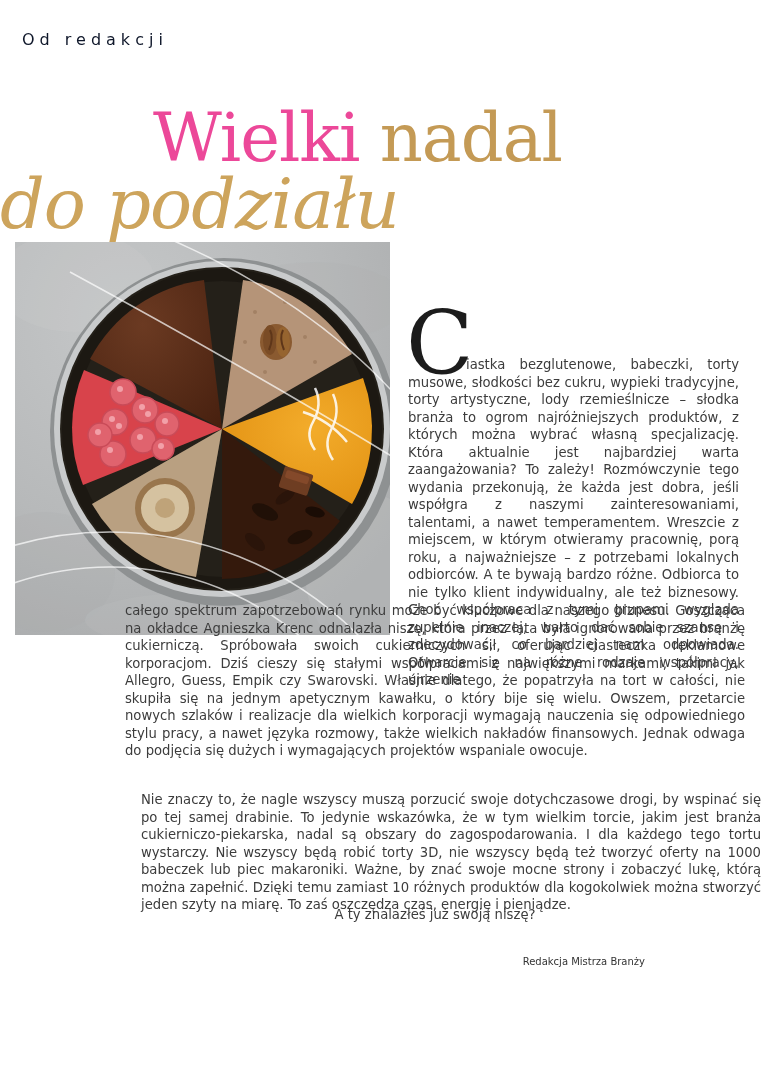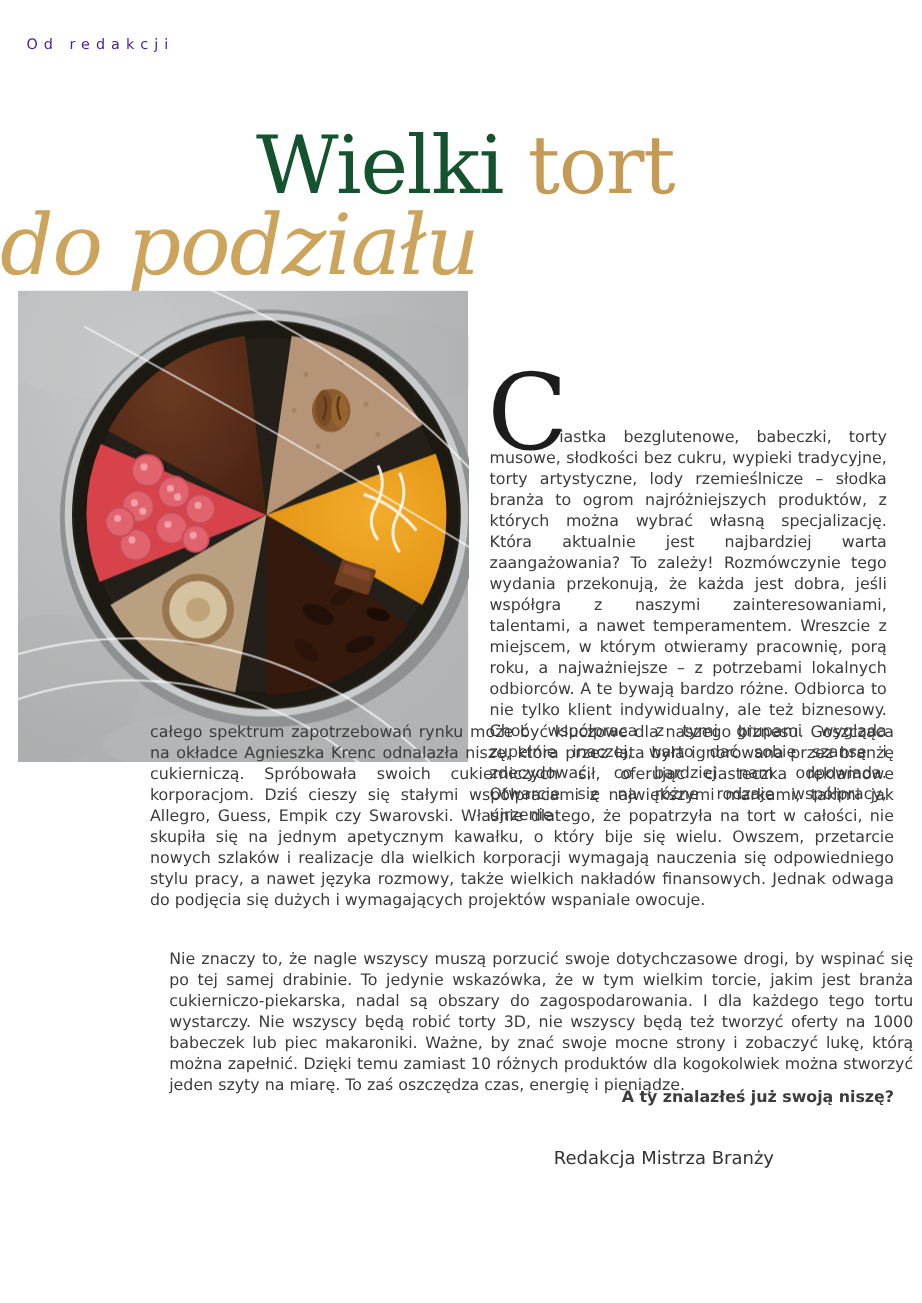--- a/index.html
+++ b/index.html
@@ -2,60 +2,60 @@
 <html><head>
 <meta charset="utf-8">
 <style>
   html,body{margin:0;padding:0;}
   body{
     width:768px;height:1086px;position:relative;background:#ffffff;
     font-family:"DejaVu Sans", sans-serif;color:#3c3c3c;overflow:hidden;
   }
   .section-label{
     position:absolute;left:22px;top:30px;
-    font-size:12px;letter-spacing:5px;color:#4c1d95;font-weight:400;
+    font-size:16px;letter-spacing:5px;color:#0f172a;font-weight:400;
   }
   .title-line1{
     position:absolute;left:0;top:104px;width:562px;text-align:right;
     font-family:"DejaVu Serif", serif;font-size:67px;line-height:68px;
     letter-spacing:-1px;white-space:nowrap;
   }
-  .title-line1 .t-gray{color:#14532d;}
+  .title-line1 .t-gray{color:#ec4899;}
   .title-line1 .t-gold{color:#c49a55;}
   .title-line2{
     position:absolute;left:0;top:168px;width:726px;text-align:left;
     font-family:"DejaVu Serif", serif;font-style:italic;font-size:70px;line-height:72px;
     color:#cda45c;letter-spacing:-1px;white-space:nowrap;
   }
   .photo{
     position:absolute;left:15px;top:242px;width:375px;height:393px;overflow:hidden;
   }
   .dropcap{
     position:absolute;left:406px;top:300px;
     font-family:"DejaVu Serif", serif;font-size:88px;line-height:88px;color:#1c1c1c;
   }
   .bodytext{
     font-size:13.2px;line-height:17.5px;text-align:justify;color:#3c3c3c;
   }
   .col-text{position:absolute;left:408px;top:356px;width:331px;text-indent:58px;}
   .cont-text{position:absolute;left:125px;top:602px;width:620px;}
   .para2{position:absolute;left:141px;top:791px;width:620px;}
-  .question{position:absolute;left:125px;top:906px;width:620px;text-align:right;font-weight:bold;}
+  .question{position:absolute;left:125px;top:906px;width:620px;text-align:center;}
   .signature{
     position:absolute;left:125px;top:956px;width:620px;box-sizing:border-box;
-    padding-right:100px;text-align:right;font-size:15px;color:#333;
+    padding-right:100px;text-align:right;font-size:10px;color:#333;
   }
 </style>
 </head>
 <body>
 
 <div class="section-label">Od redakcji</div>
 
 <div class="title-line1">
-  <span class="t-gray">Wielki</span><span class="t-gold"> tort</span>
+  <span class="t-gray">Wielki</span><span class="t-gold"> nadal</span>
 </div>
 <div class="title-line2">do podziału</div>
 
 <div class="photo">
   <svg width="375" height="393" viewBox="0 0 375 393" xmlns="http://www.w3.org/2000/svg">
     <defs>
       <radialGradient id="bgG" cx="30%" cy="20%" r="90%">
         <stop offset="0%" stop-color="#c5c7c8"></stop>
         <stop offset="60%" stop-color="#b7b9ba"></stop>
         <stop offset="100%" stop-color="#abadae"></stop>

